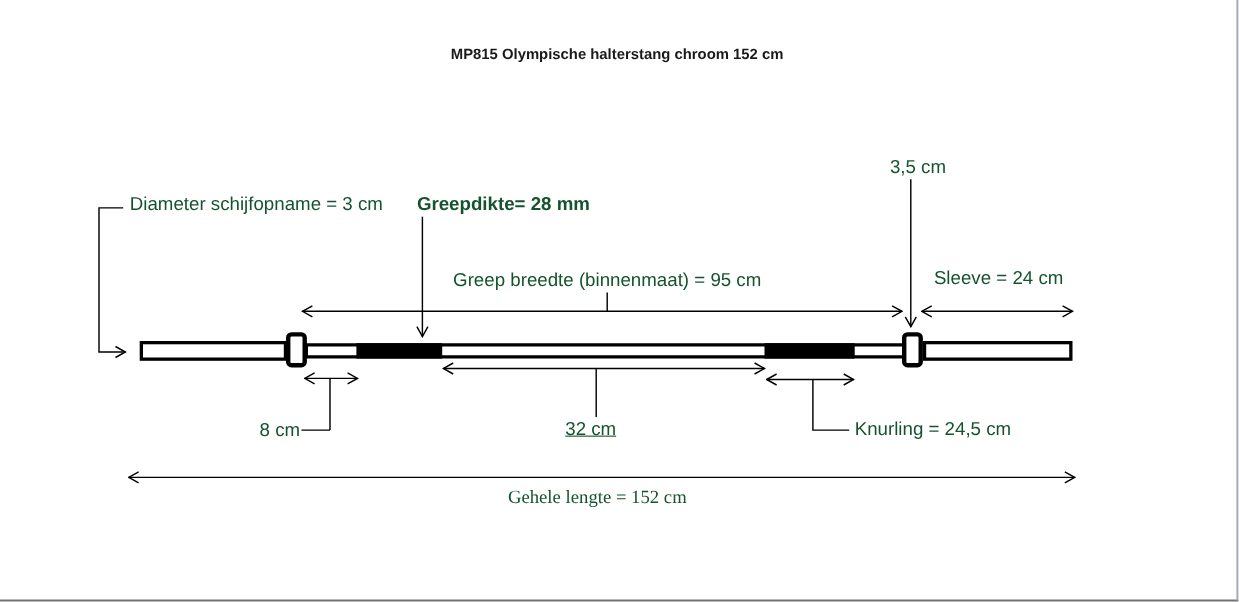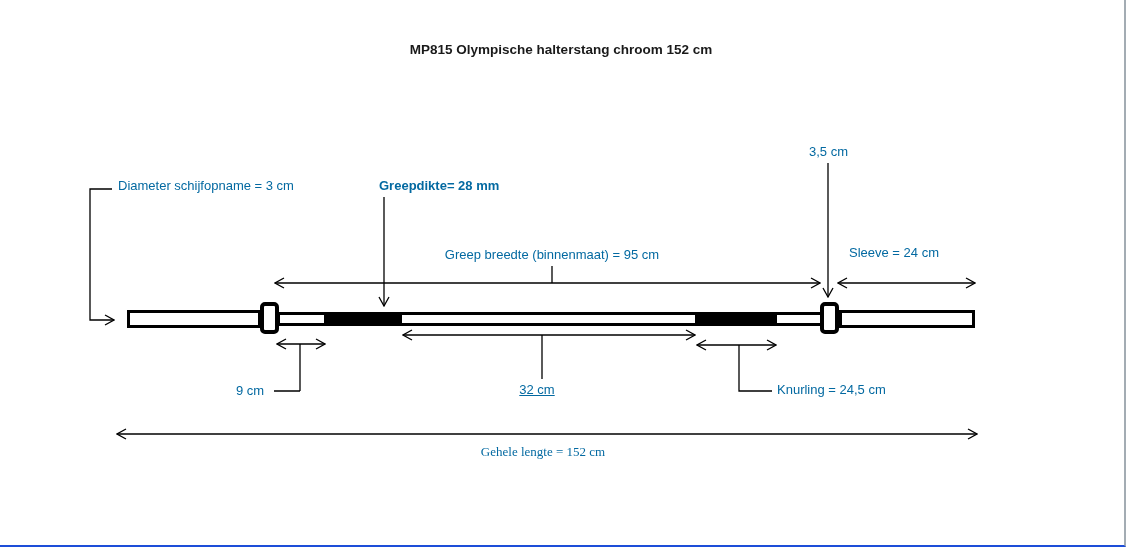--- a/index.html
+++ b/index.html
@@ -7,28 +7,28 @@
     padding: 0;
     background: #ffffff;
     font-family: "Liberation Sans", sans-serif;
   }
   .canvas {
     position: relative;
     width: 1126px;
     height: 547px;
     background: #ffffff;
     border-right: 2px solid #a3acb3;
-    border-bottom: 2px solid #1d4ed8;
+    border-bottom: 2px solid #737373;
     box-sizing: border-box;
     overflow: hidden;
   }
   .lbl {
     position: absolute;
-    font-size: 13px;
-    color: #0369a1;
+    font-size: 17px;
+    color: #14532d;
     white-space: nowrap;
     line-height: 14px;
   }
   .lbl.center { text-align: center; }
   .title {
     position: absolute;
     left: 311px;
     top: 42px;
     width: 500px;
     text-align: center;
@@ -105,18 +105,18 @@
 
       <path d="M117,434 L977,434" marker-start="url(#ah)" marker-end="url(#ah)"></path>
     </g>
   </svg>
 
   <div class="lbl" style="left:118px; top:179px;">Diameter schijfopname = 3 cm</div>
   <div class="lbl" style="left:379px; top:179px;font-weight:bold;">Greepdikte= 28 mm</div>
   <div class="lbl" style="left:809px; top:145px;">3,5 cm</div>
   <div class="lbl center" style="left:402px; top:248px; width:300px;text-align:center;">Greep breedte (binnenmaat) = 95 cm</div>
   <div class="lbl" style="left:849px; top:246px;text-align:right;">Sleeve = 24 cm</div>
-  <div class="lbl" style="left:236px; top:384px;">9 cm</div>
+  <div class="lbl" style="left:236px; top:384px;">8 cm</div>
   <div class="lbl center" style="left:487px; top:383px; width:100px;text-decoration:underline;">32 cm</div>
   <div class="lbl" style="left:777px; top:383px;">Knurling = 24,5 cm</div>
   <div class="lbl center" style="left:443px; top:445px; width:200px;font-family:Liberation Serif, serif;">Gehele lengte = 152 cm</div>
 
 </div>
 
 </body></html>

